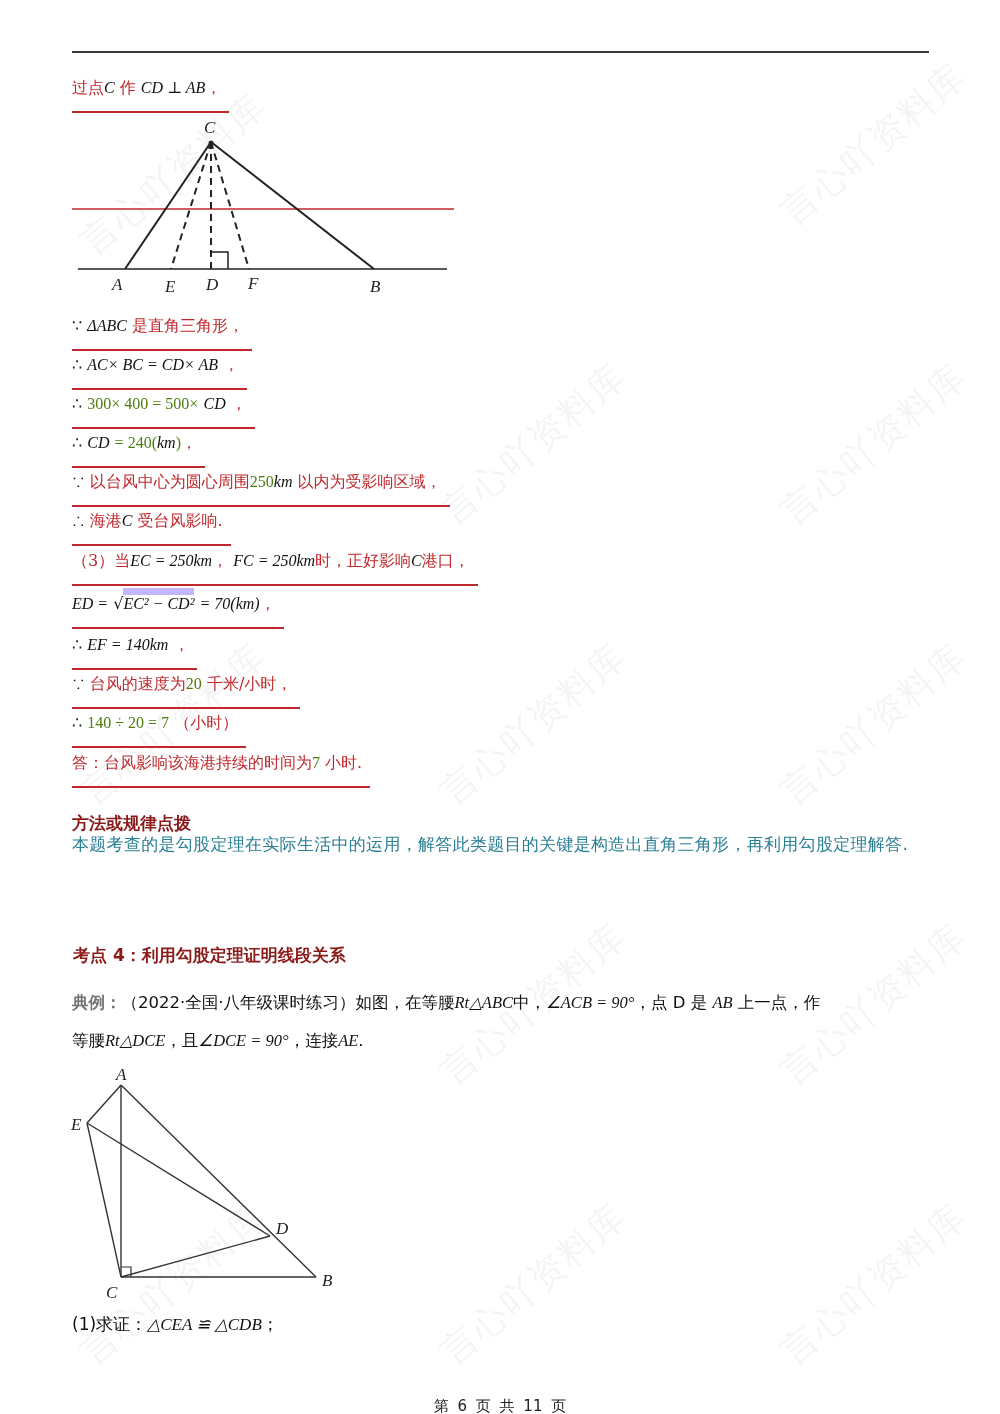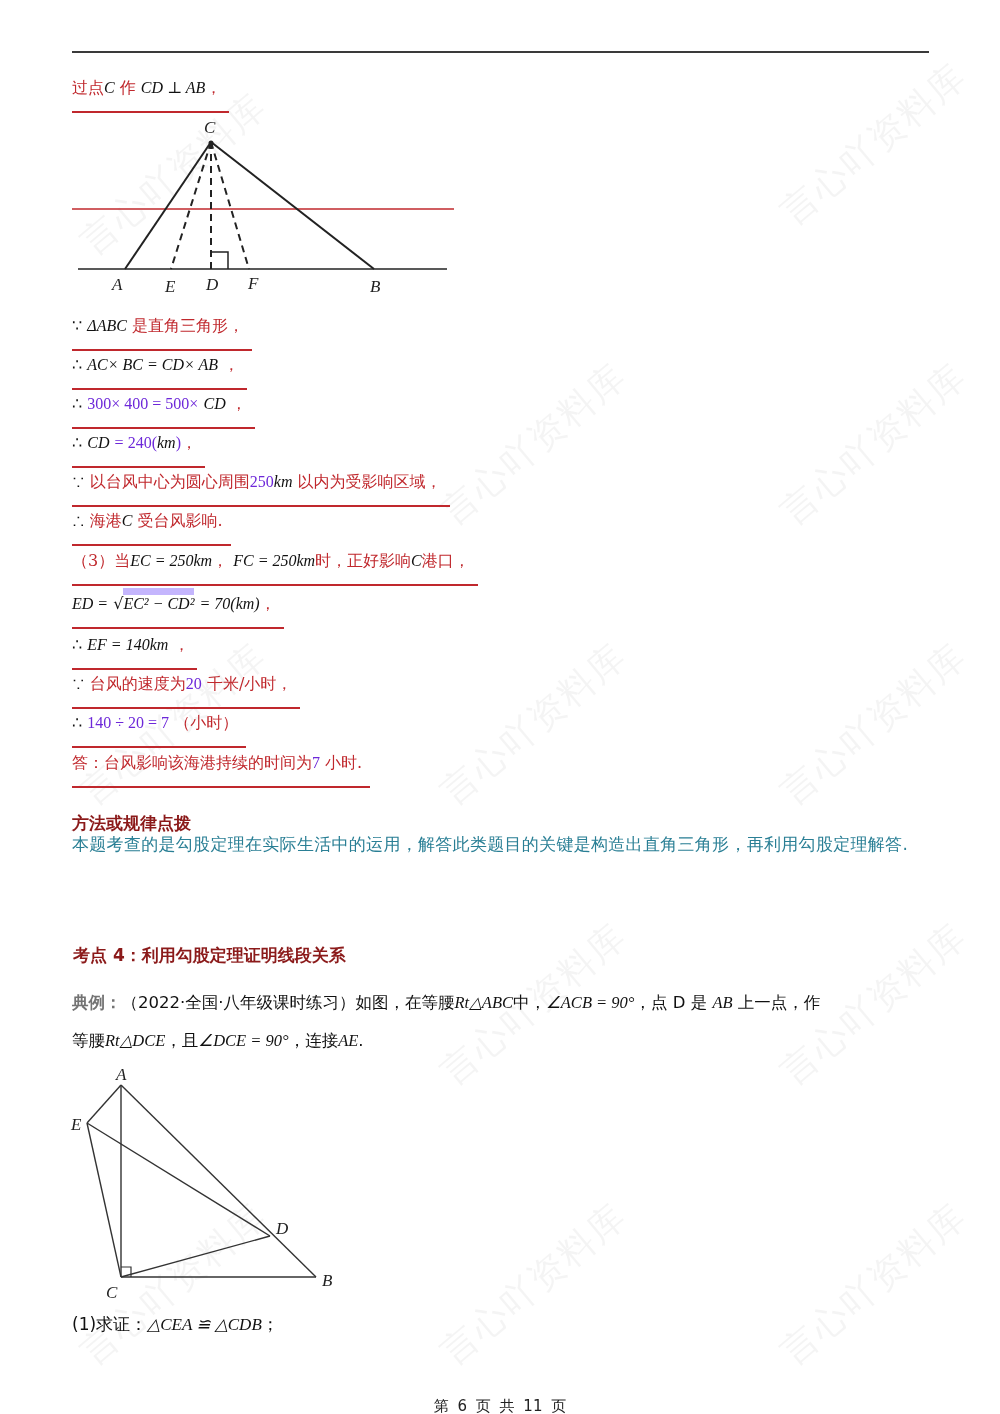--- a/index.html
+++ b/index.html
@@ -3,21 +3,21 @@
 <meta charset="utf-8">
 <style>
   * { margin: 0; padding: 0; box-sizing: border-box; }
   html, body { width: 1000px; height: 1414px; background: #ffffff; overflow: hidden; }
   body { position: relative; font-family: "DejaVu Serif", "Liberation Serif", serif; color: #111; }
   .rule-top { position: absolute; left: 72px; top: 51px; width: 857px; height: 2px; background: #3a3a3a; }
   .line { position: absolute; left: 72px; font-size: 16px; line-height: 22px; white-space: nowrap; }
   .red { color: #c0282d; }
   .blk { color: #111; }
   .math { font-family: "Liberation Serif", "DejaVu Serif", serif; font-style: italic; color: #111; }
-  .num { font-family: "Liberation Serif", "DejaVu Serif", serif; color: #6d28d9; }
+  .num { font-family: "Liberation Serif", "DejaVu Serif", serif; color: #4d7c0f; }
   .ul { border-bottom: 2px solid #c0282d; padding-bottom: 14px; padding-right: 8px; }
   .tip-title { position: absolute; left: 72px; top: 791px; font-size: 17px; font-weight: bold; color: #8b1a1a; font-family: "DejaVu Sans", "Liberation Sans", sans-serif; margin-top: 21px; }
   .tip-body { position: absolute; left: 72px; top: 826px; width: 865px; font-size: 17px; line-height: 37px; color: #2a7f95; font-family: "DejaVu Sans", "Liberation Sans", sans-serif; letter-spacing: 0.3px; }
   .kp-title { position: absolute; left: 73px; top: 944px; font-size: 17px; font-weight: bold; color: #8b1a1a; font-family: "DejaVu Sans", "Liberation Sans", sans-serif; }
   .ex { position: absolute; left: 72px; top: 984px; width: 865px; font-size: 16.5px; line-height: 38px; color: #111; font-family: "DejaVu Sans", "Liberation Sans", sans-serif; }
   .ex .lbl { color: #737373; font-weight: bold; }
   .ex .m { font-family: "Liberation Serif", serif; font-style: italic; }
   .q1 { position: absolute; left: 72px; top: 1313px; font-size: 17px; font-family: "DejaVu Sans", "Liberation Sans", sans-serif; }
   .q1 .m { font-family: "Liberation Serif", serif; font-style: italic; }
   .footer { position: absolute; left: 0; width: 1000px; top: 1349px; text-align: center; font-size: 15px; color: #222; font-family: "DejaVu Sans", "Liberation Sans", sans-serif; word-spacing: 4px; margin-top: 48px; }

